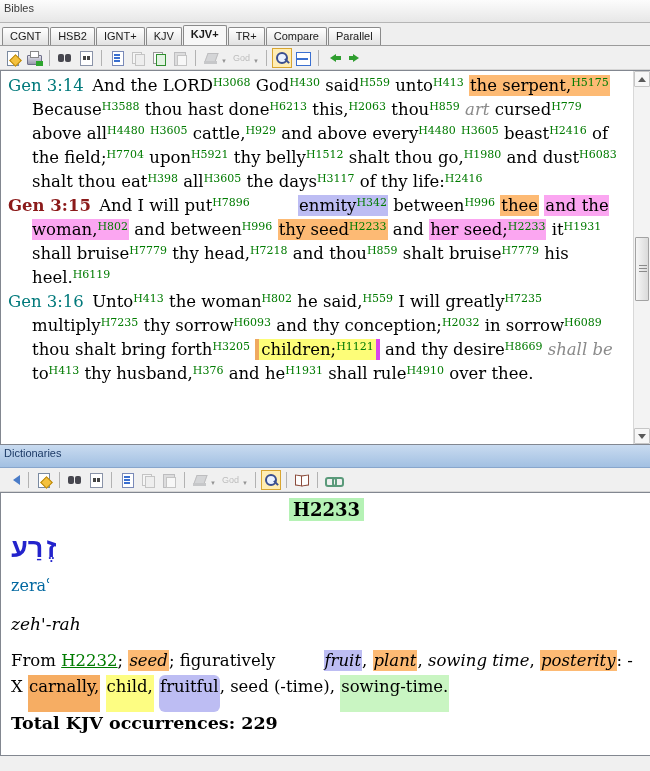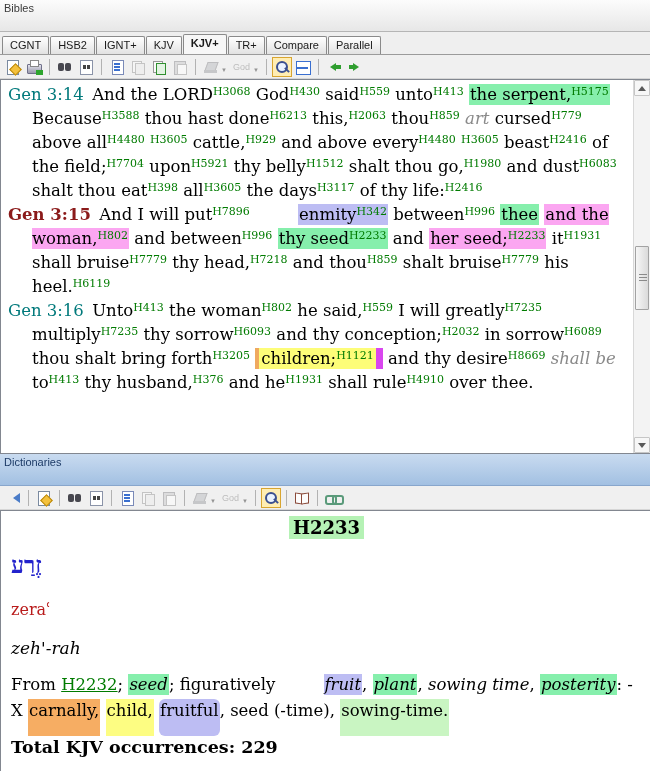--- a/index.html
+++ b/index.html
@@ -5,21 +5,21 @@
   * { box-sizing: border-box; }
   html,body { margin:0; padding:0; }
   body {
     width:650px; height:771px; overflow:hidden;
     background:#f0f0f0;
     font-family:"Liberation Sans", sans-serif;
     -webkit-font-smoothing:antialiased;
   }
   
   .panel-title {
-    height:32px; line-height:16px; padding-left:4px;
+    height:23px; line-height:16px; padding-left:4px;
     font-size:11px; color:#3a3a3a;
     background:linear-gradient(#fcfcfc,#e7e7e7);
     border-bottom:1px solid #b5b5b5;
   }
   .dict .panel-title {
     background:linear-gradient(#c9dbf0,#a2c0e2);
     color:#1c3a66; border-bottom:1px solid #88a6cc;
   }
   .tabstrip {
     display:flex; align-items:flex-end;
@@ -108,24 +108,24 @@
   .vref.teal { color:#00797b; }
   .vref.maroon { color:#8b1a1a; font-weight:bold; }
   sup.strong {
     color:#007b00; font-size:11px; line-height:0;
     vertical-align:baseline; position:relative; top:-0.45em;
   }
   .added { color:#8a8a8a; font-style:italic; }
   .it { font-style:italic;text-align:right; }
   .link { color:#007b00; text-decoration:underline; }
   .hl { padding:1px 1px; }
-  .hl-green { background:#86efac; }
+  .hl-green { background:#fdba74; }
   .hl-pink { background:#fba6f1; }
   .hl-lavender { background:#bdbdf3;margin-left:43px; }
-  .hl-yellow-marked { background:#fdfd78; border-left:4px solid #efa95f; border-right:7px solid #d946ef; padding:1px 2px; }
+  .hl-yellow-marked { background:#fdfd78; border-left:4px solid #efa95f; border-right:4px solid #d946ef; padding:1px 2px; }
   .hl-orange-tall { background:#f6ad63; padding:2px 1px 16px; }
   .hl-yellow-tall { background:#fdfd82; padding:2px 1px 16px; }
   .hl-lavender-tall { background:#bdbdf3; padding:2px 1px 16px;border-radius:6px; }
   .hl-green-tall { background:#c9f5c2; padding:2px 1px 16px;margin-top:28px; }
 
   
   .scrollbar { position:absolute; right:0; top:0; bottom:0; width:17px; background:#f3f3f3; border-left:1px solid #d8d8d8; }
   .sb-btn { position:absolute; left:0; width:16px; height:16px; background:#f7f7f7; border:1px solid #c6c6c6; border-radius:1px; display:flex; align-items:center; justify-content:center; }
   .sb-up { top:0; } .sb-down { bottom:0; }
   .sb-up::after { content:""; border:4px solid transparent; border-bottom:5px solid #5a5a5a; margin-bottom:4px; }
@@ -142,22 +142,22 @@
 
   
   .dict-content {
     height:264px; background:#fff; overflow:hidden;
     border:1px solid #828790; border-right:none;
     font-family:"DejaVu Serif", serif; font-size:16.5px; color:#000;
     padding:4px 8px 0 10px;
   }
   .headword { text-align:center; margin:2px 0 0; font-size:18px; font-weight:bold; }
   .headword span { background:#b5f2b5; padding:1px 4px; }
-  .hebrew { margin:15px 0 0; color:#2323cc; font-weight:bold; font-size:23px; font-family:Liberation Serif, serif; }
-  .translit { margin:21px 0 0; color:#b91c1c; font-size:16px; }
+  .hebrew { margin:15px 0 0; color:#2323cc; font-weight:bold; font-size:27px; font-family:Liberation Mono, monospace; }
+  .translit { margin:11px 0 0; color:#0369a1; font-size:16px; }
   .pron { margin:19px 0 0; font-style:italic; font-size:17px; }
   .definition { margin:14px 0 0; line-height:26px; }
   .total { margin:13px 0 16px; font-weight:bold; font-size:17.5px; }
 </style>
 </head>
 <body>
 
 <div class="panel bibles">
   <div class="panel-title">Bibles</div>
   <div class="tabstrip" id="bible-tabs">

